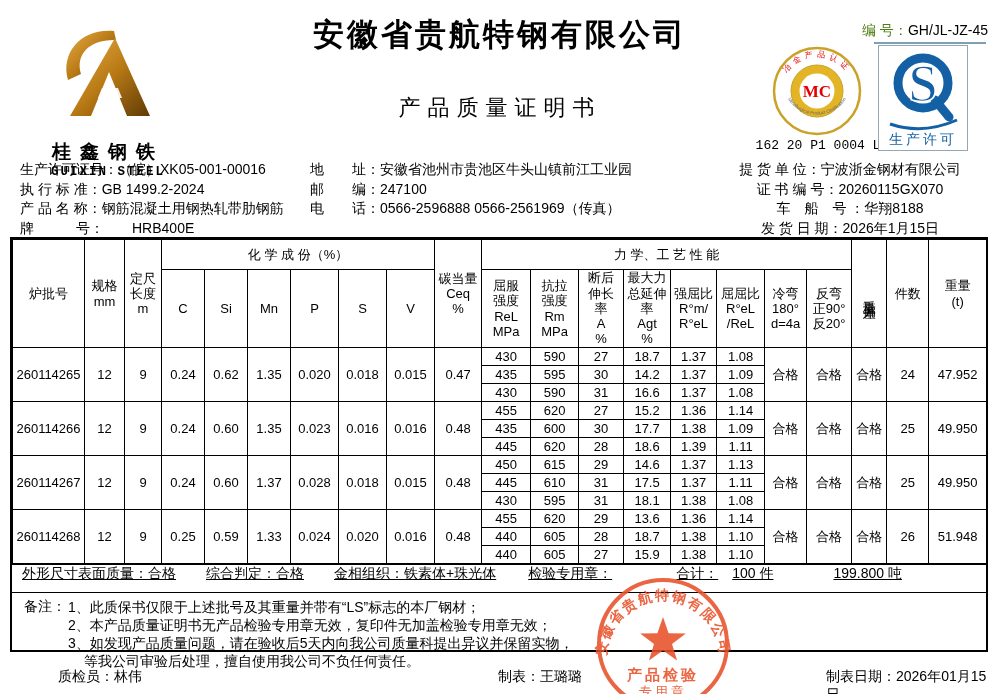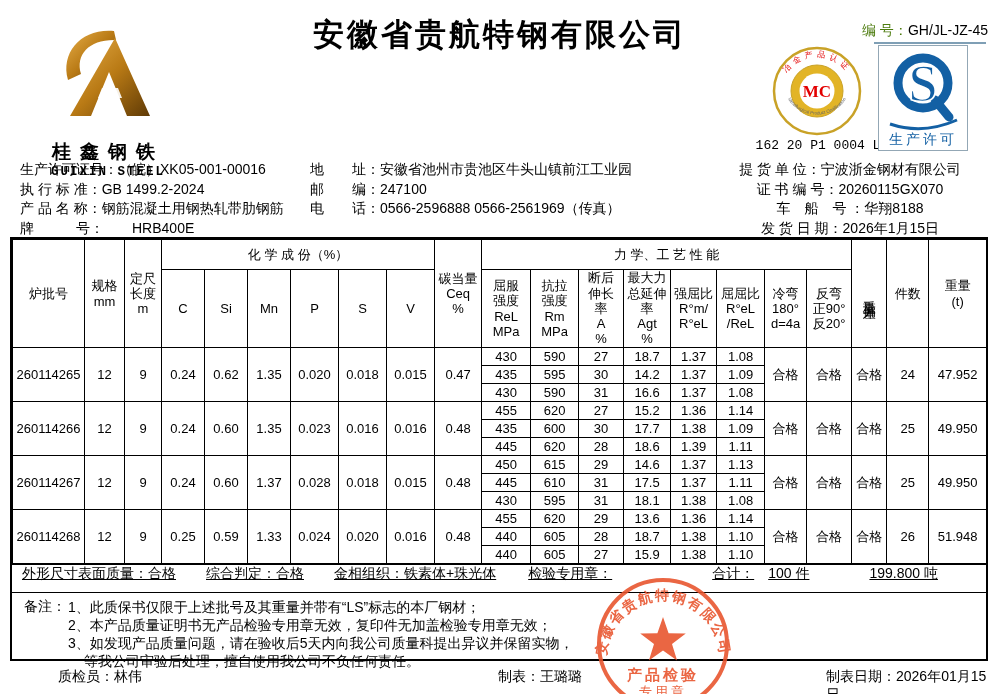--- a/index.html
+++ b/index.html
@@ -44,21 +44,21 @@
     border:1px solid #000; text-align:center; vertical-align:middle;
     font-size:13px; font-weight:normal; line-height:1.18; padding:0;
     white-space:pre-line; overflow:hidden;
   }
   thead tr.h1 { height:30px; }
   thead tr.h2 { height:78px; }
   tbody tr { height:18px; }
   th.vert { writing-mode:vertical-lr; text-orientation:upright; letter-spacing:2px; }
   .summary { border-top:1px solid #000; height:28px; display:flex; align-items:flex-start; font-size:14px; white-space:nowrap;text-decoration:underline; }
   .summary span { display:inline-block; }
-  .notes { border-top:1px solid #000; padding:5px 10px 6px 12px; font-size:14px; height:67px; }
+  .notes { border-top:1px solid #000; padding:5px 10px 6px 12px; font-size:14px; height:58px; }
   .notes-label { float:left; }
   .notes-lines { margin-left:44px; line-height:18px; }
   .notes-lines .indent { padding-left:16px; }
   
   .footer { position:absolute; top:668px; left:0; width:1000px; font-size:14px; }
   .footer .f1 { position:absolute; left:58px; }
   .footer .f2 { position:absolute; left:498px; }
   .footer .f3 { position:absolute; left:826px; }
   
   .stamp { position:absolute; left:583px; top:568px; opacity:.88; pointer-events:none; }
@@ -79,20 +79,21 @@
       </defs>
       <path d="M62,5 C30,2 8,26 16,54 L29,48 C23,28 38,13 64,14 Z" fill="url(#gold)"></path>
       <path d="M63,12 L98,90 L75,90 L57,46 L39,90 L18,90 Z" fill="url(#gold)"></path>
       <path d="M50,62 L66,62 L70,72 L46,72 Z" fill="#fff" opacity="0.9"></path>
     </svg>
     <div class="logo-cn">桂鑫钢铁</div>
     <div class="logo-en">GUIXIN STEEL</div>
   </div>
 
   <div class="company-title">安徽省贵航特钢有限公司</div>
+  <div class="doc-title">产品质量证明书</div>
 
   <div class="serial">
     <span class="lbl">编 号：</span><span>GH/JL-JZ-45</span>
   </div>
   <div class="serial-underline"></div>
 
   <div class="mc-badge">
     <svg width="90" height="92" viewBox="0 0 90 92">
       <circle cx="45" cy="45" r="43" fill="#fff" stroke="#c9a227" stroke-width="2.5"></circle>
       <circle cx="45" cy="45" r="26" fill="#e2b426" stroke="#c9a227" stroke-width="1"></circle>
@@ -380,21 +381,21 @@
     </table>
 
     <div class="summary">
       <span style="margin-left:10px">外形尺寸表面质量：</span>
       <span>合格</span>
       <span style="margin-left:30px">综合判定：</span>
       <span>合格</span>
       <span style="margin-left:30px">金相组织：</span>
       <span>铁素体+珠光体</span>
       <span style="margin-left:32px">检验专用章：</span>
-      <span style="margin-left:100px">合计：</span>
+      <span style="margin-left:64px">合计：</span>
       <span style="margin-left:14px">100 件</span>
       <span style="margin-left:60px">199.800   吨</span>
     </div>
 
     <div class="notes">
       <span class="notes-label">备注：</span>
       <div class="notes-lines">
         <div>1、此质保书仅限于上述批号及其重量并带有“LS”标志的本厂钢材；</div>
         <div>2、本产品质量证明书无产品检验专用章无效，复印件无加盖检验专用章无效；</div>
         <div>3、如发现产品质量问题，请在验收后5天内向我公司质量科提出异议并保留实物，</div>

